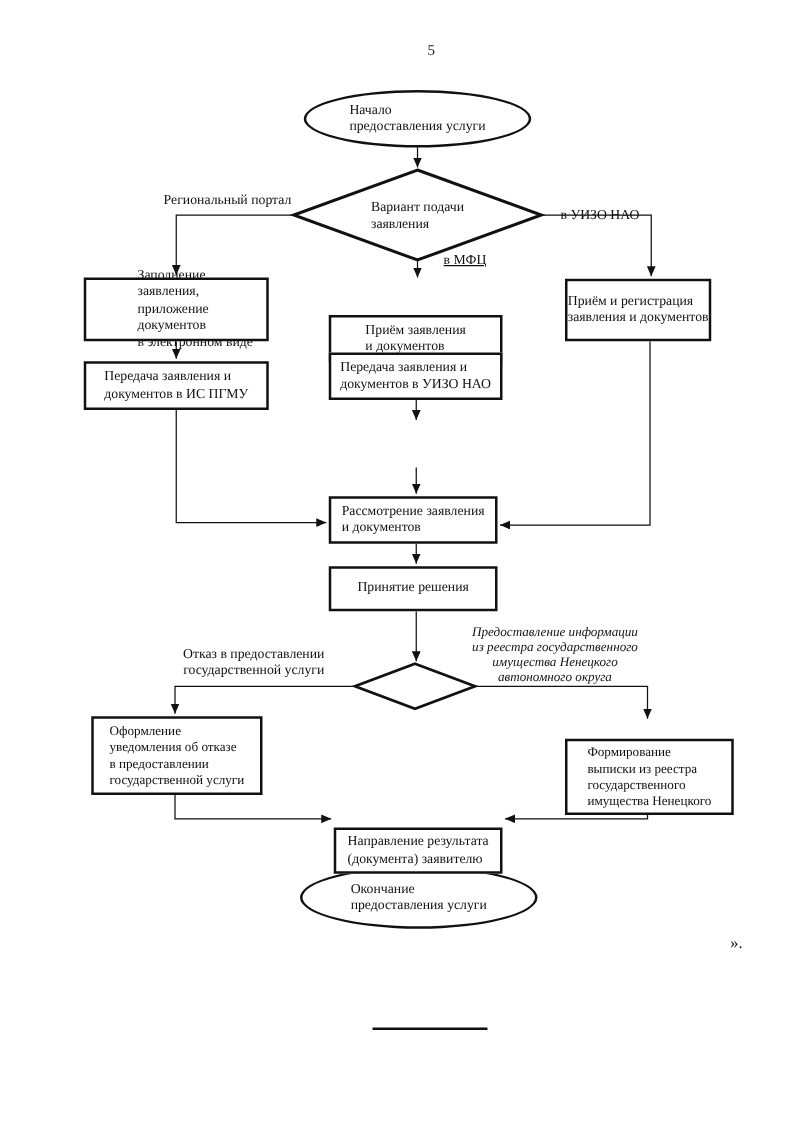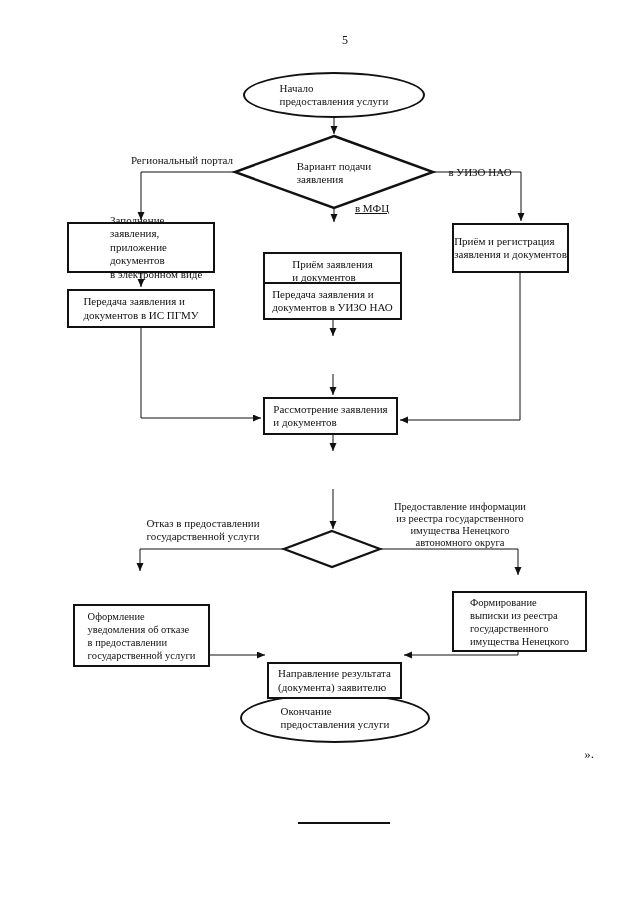--- a/index.html
+++ b/index.html
@@ -69,42 +69,43 @@
 предоставления услуги</div>
 
   <div class="node diamond-text" style="left:262px; top:156px; width:144px; height:34px;">Вариант подачи
 заявления</div>
 
   <div class="edge-label" style="left:107px; top:154px; width:150px;text-align:center;">Региональный портал</div>
   <div class="edge-label" style="left:425px; top:154px; width:110px;margin-top:12px;">в УИЗО НАО</div>
   <div class="edge-label" style="left:344px; top:202px; width:56px;text-decoration:underline;">в МФЦ</div>
   <div class="edge-label" style="left:133px; top:517px; width:140px;">Отказ в предоставлении
 государственной услуги</div>
-  <div class="edge-label tight" style="left:384px; top:501px; width:152px;">Предоставление информации
+  <div class="edge-label tight" style="left:368px; top:501px; width:152px;font-style:italic;">Предоставление информации
 из реестра государственного
 имущества Ненецкого
 автономного округа</div>
 
   <div class="node process bold" style="left:67px; top:222px; width:148px; height:51px;padding-left:41px;">Заполнение заявления,
 приложение документов
 в электронном виде</div>
   <div class="node process" style="left:67px; top:289px; width:148px; height:39px;">Передача заявления и
 документов в ИС ПГМУ</div>
 
   <div class="node process bold" style="left:263px; top:224px; width:139px; height:38px;margin-top:28px;">Приём заявления
 и документов</div>
   <div class="node process" style="left:263px; top:282px; width:139px; height:38px;">Передача заявления и
 документов в УИЗО НАО</div>
   <div class="node process" style="left:263px; top:397px; width:135px; height:38px;">Рассмотрение заявления
 и документов</div>
+  <div class="node process bold" style="left:263px; top:453px; width:135px; height:36px;">Принятие решения</div>
 
   <div class="node process bold" style="left:452px; top:223px; width:117px; height:50px;">Приём и регистрация
 заявления и документов</div>
 
-  <div class="node process" style="left:73px; top:573px; width:137px; height:63px; font-size:10.5px; line-height:13px;margin-top:31px;">Оформление
+  <div class="node process" style="left:73px; top:573px; width:137px; height:63px; font-size:10.5px; line-height:13px;">Оформление
 уведомления об отказе
 в предоставлении
 государственной услуги</div>
   <div class="node process bold" style="left:452px; top:591px; width:135px; height:61px; font-size:10.5px; line-height:13px;">Формирование
 выписки из реестра
 государственного
 имущества Ненецкого</div>
   <div class="node process bold" style="left:267px; top:636px; width:135px; height:37px;margin-top:26px;">Направление результата
 (документа) заявителю</div>
 

